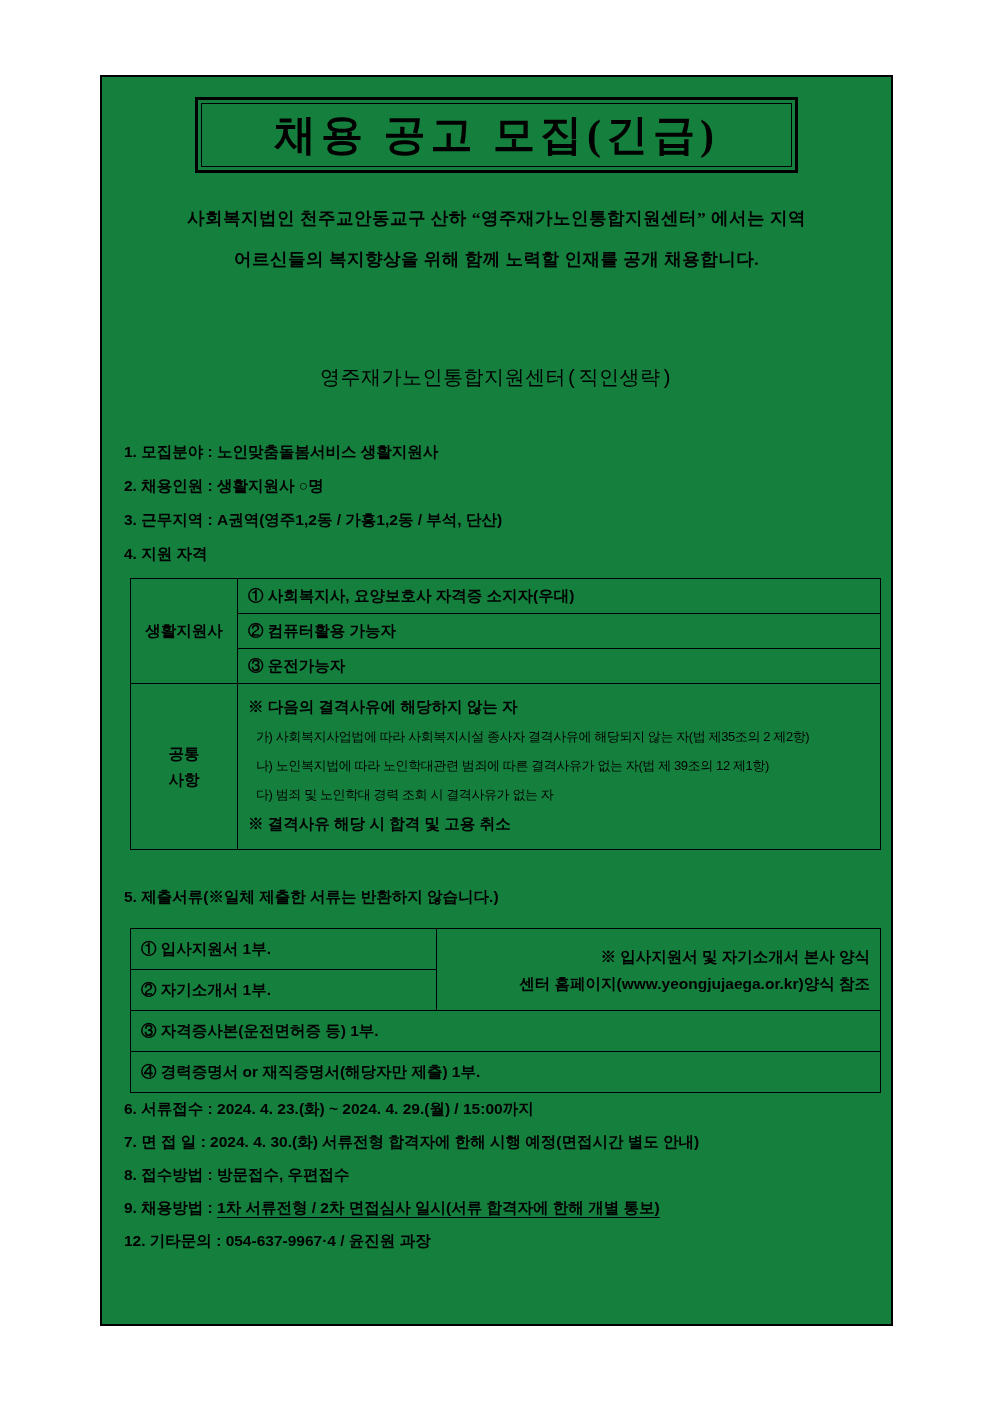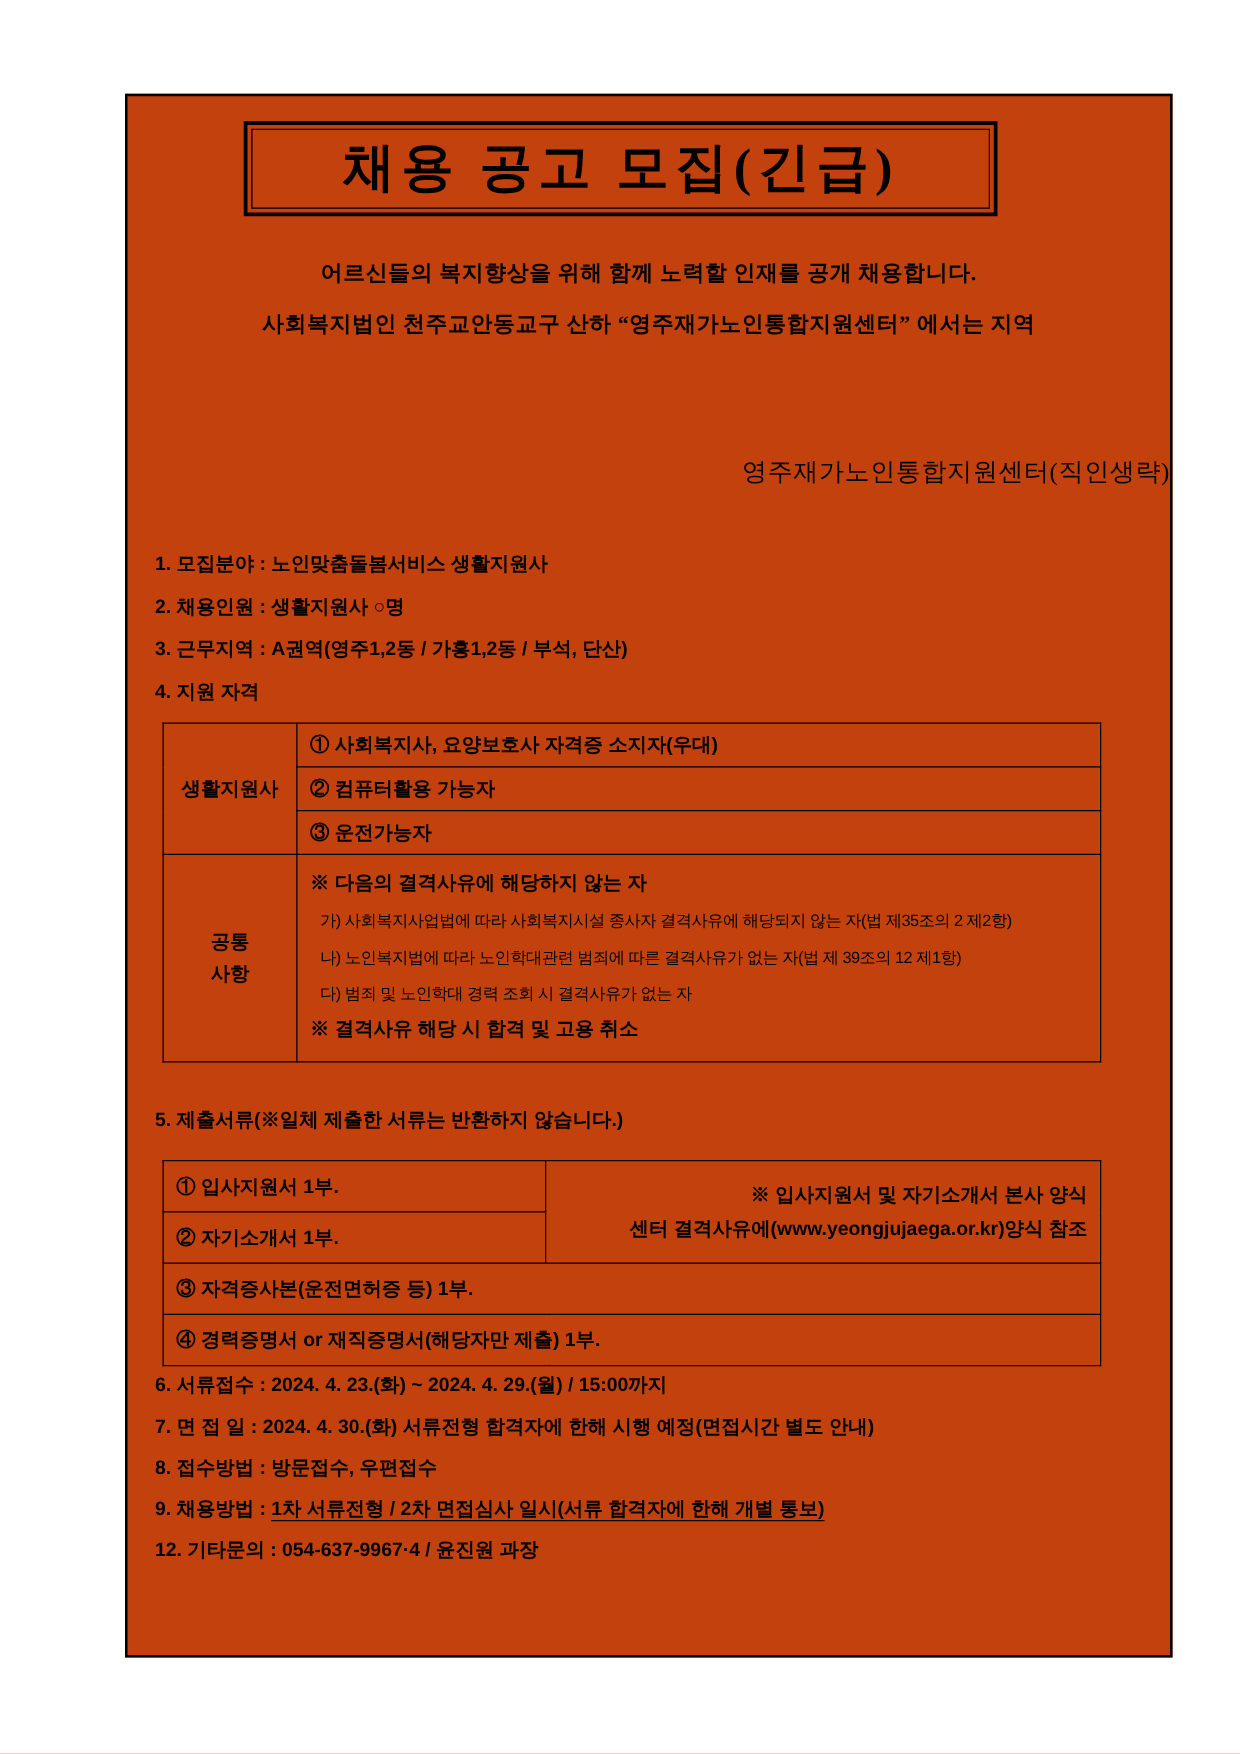--- a/index.html
+++ b/index.html
@@ -4,21 +4,21 @@
 <style>
   html,body { margin:0; padding:0; }
   body {
     width:992px; height:1403px; background:#ffffff; position:relative;
     font-family:"Liberation Sans", sans-serif; color:#000;
   }
   [data-bind] { white-space:pre-wrap; }
 
   .page-frame {
     position:absolute; left:100px; top:75px; width:789px; height:1247px;
-    border:2px solid #000; background:#c2410c;padding-left:45px;
+    border:2px solid #000; background:#15803d;
   }
 
   
   .title-outer {
     position:absolute; left:93px; top:20px; width:603px;
     border:3px solid #000; padding:3px; box-sizing:border-box;
   }
   .title-inner { border:1px solid #000; text-align:center; }
   .title-text {
     margin:0; font-family:"Liberation Serif", serif;
@@ -33,21 +33,21 @@
   }
 
   .date-line {
     position:absolute; left:0; top:229px; width:100%;
     text-align:center; font-family:"Liberation Serif", serif;
     font-size:19px; line-height:24px; letter-spacing:1px;
   }
 
   .org-line {
     position:absolute; left:0; top:289px; width:100%;
-    text-align:right; font-family:Liberation Serif, serif;
+    text-align:center; font-family:Liberation Mono, monospace;
     font-size:20px; line-height:25px; letter-spacing:0.5px;
   }
 
   .list-top {
     position:absolute; left:22px; top:358px; width:740px;
     font-size:15.5px; font-weight:600; line-height:34px;
   }
 
   table { border-collapse:collapse; }
   td { border:1.5px solid #000; padding:0 10px; font-size:15.5px; font-weight:600; }
@@ -82,22 +82,22 @@
 
 <div class="page-frame">
 
   <div class="title-outer">
     <div class="title-inner">
       <h1 class="title-text" data-bind="doc.title">채용 공고 모집(긴급)</h1>
     </div>
   </div>
 
   <div class="intro">
+    <div data-bind="doc.intro.line1">사회복지법인 천주교안동교구 산하 “영주재가노인통합지원센터” 에서는 지역</div>
     <div data-bind="doc.intro.line2">어르신들의 복지향상을 위해 함께 노력할 인재를 공개 채용합니다.</div>
-    <div data-bind="doc.intro.line1">사회복지법인 천주교안동교구 산하 “영주재가노인통합지원센터” 에서는 지역</div>
   </div>
 
 
   <div class="org-line" data-bind="doc.org">영주재가노인통합지원센터(직인생략)</div>
 
   <div class="list-top">
     <div data-bind="doc.items_top.0">1. 모집분야 : 노인맞춤돌봄서비스 생활지원사</div>
     <div data-bind="doc.items_top.1">2. 채용인원 : 생활지원사 ○명</div>
     <div data-bind="doc.items_top.2">3. 근무지역 : A권역(영주1,2동 / 가흥1,2동 / 부석, 단산)</div>
     <div data-bind="doc.items_top.3">4. 지원 자격</div>
@@ -134,21 +134,21 @@
   <table class="doc-table">
     <colgroup>
         <col class="col-left">
         <col>
       </colgroup>
     <tbody>
         <tr>
       <td data-bind="doc.documents_table.row1_left">① 입사지원서 1부.</td>
       <td class="note-cell" rowspan="2">
         <div class="doc-note-line" data-bind="doc.documents_table.note_line1">※ 입사지원서 및 자기소개서 본사 양식</div>
-        <div class="doc-note-line" data-bind="doc.documents_table.note_line2">센터 결격사유에(www.yeongjujaega.or.kr)양식 참조</div>
+        <div class="doc-note-line" data-bind="doc.documents_table.note_line2">센터 홈페이지(www.yeongjujaega.or.kr)양식 참조</div>
       </td>
     </tr>
     <tr>
       <td data-bind="doc.documents_table.row2_left">② 자기소개서 1부.</td>
     </tr>
     <tr>
       <td colspan="2" data-bind="doc.documents_table.row3">③ 자격증사본(운전면허증 등) 1부.</td>
     </tr>
     <tr>
       <td colspan="2" data-bind="doc.documents_table.row4">④ 경력증명서 or 재직증명서(해당자만 제출) 1부.</td>

